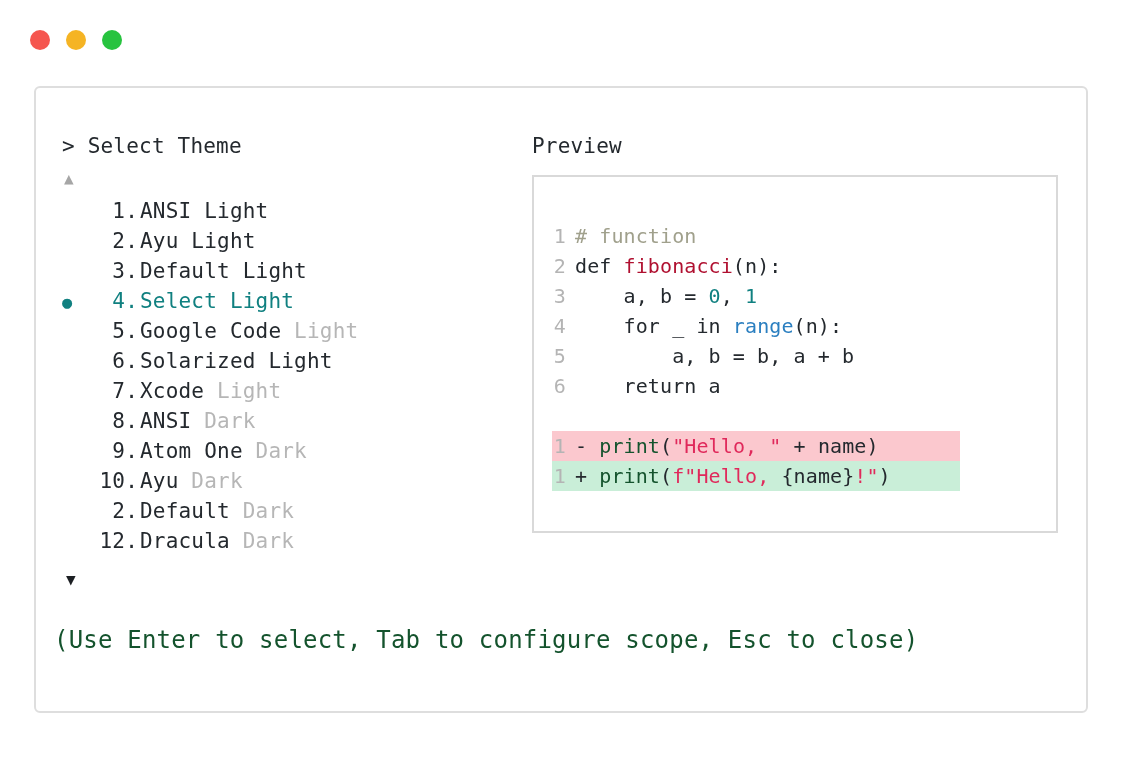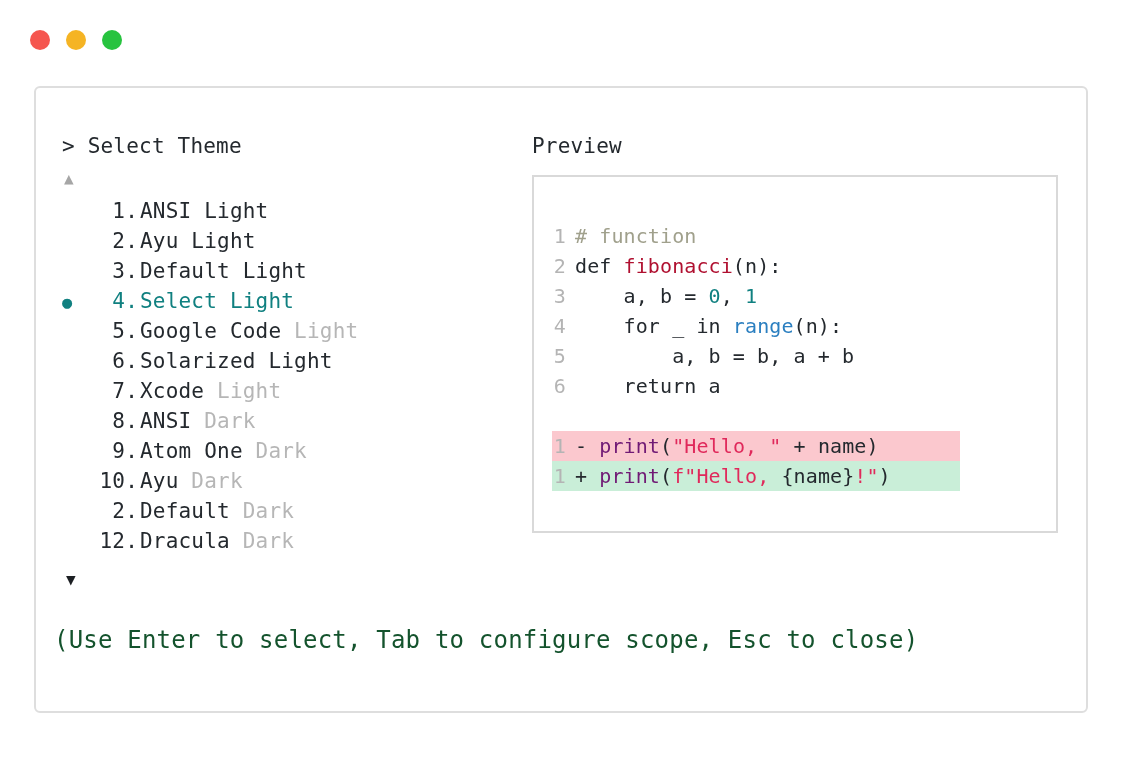--- a/index.html
+++ b/index.html
@@ -169,21 +169,21 @@
   }
   .blank-line { height: 30px; display: block; }
 
   .tok-plain   { color: #24292e; }
   .tok-comment { color: #a0a08c; }
   .tok-def     { color: #24292e; }
   .tok-fn      { color: #b01030; }
   .tok-num     { color: #108080; }
   .tok-builtin { color: #2b7fc0; }
   .tok-str     { color: #e0295b; }
-  .tok-call    { color: #701a75; }
+  .tok-call    { color: #14532d; }
 
   .diff-wrap { margin-top: 0; }
   .diff-line { display: block; height: 30px; width: 408px; }
   .diff-del { background: #fbc8ce; }
   .diff-add { background: #c9eed8; }
   .diff-sign { color: #24292e; }
 </style>
 </head>
 <body>
 

